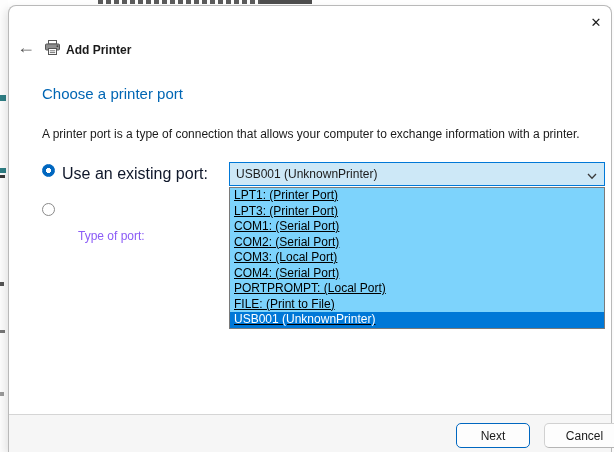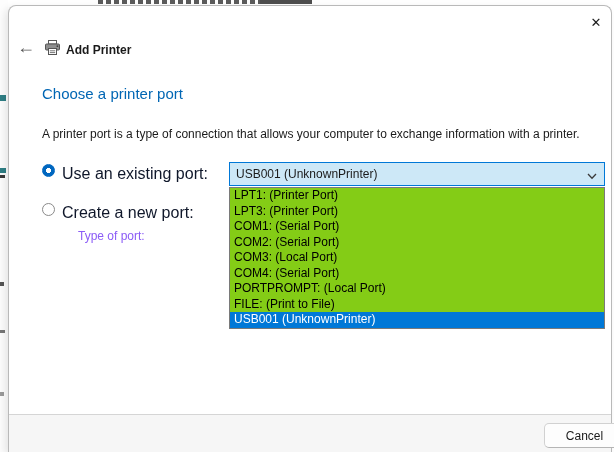--- a/index.html
+++ b/index.html
@@ -50,21 +50,21 @@
 
   
   .combo { position:absolute; left:220px; top:156px; width:376px; height:24px;
     background:#CDE8F7; border:1.5px solid #0078D7; display:flex; align-items:center;
     padding:0 6px; cursor:pointer; }
   .combo-value { font-size:12px; color:#1b1b1b; flex:1; }
   .combo-chevron { width:12px; height:12px; flex:0 0 auto; }
 
   
   .dd-list { position:absolute; left:220px; top:181px; width:376px;
-    background:#84cc16; border:1px solid #7a7a7a; z-index:5; }
+    background:#7dd3fc; border:1px solid #7a7a7a; z-index:5;text-decoration:underline; }
   .dd-row { height:15.5px; line-height:15.5px; padding:0 4px; font-size:12px;
     color:#000; white-space:nowrap; overflow:hidden; cursor:pointer; }
   .dd-row.selected { background:#0078D7; color:#ffffff; }
 
   
   .footer { position:absolute; left:0; top:408px; width:602px; height:39px;
     background:#f6f6f6; border-top:1px solid #d5d5d5; }
   .btn { position:absolute; top:8px; height:25px; background:#fdfdfd; border-radius:5px;
     font-size:12px; color:#1a1a1a; display:flex; align-items:center; justify-content:center; cursor:pointer;
     font-family:"Liberation Sans", sans-serif; }
@@ -107,21 +107,20 @@
     <div class="app-title">Add Printer</div>
 
     <div class="heading">Choose a printer port</div>
 
     <div class="desc">A printer port is a type of connection that allows your computer to exchange information with a printer.</div>
 
     <div class="radio on"></div>
     <div class="radio-label l1">Use an existing port:</div>
 
     <div class="radio off"></div>
-    <div class="radio-label l2">Create a new port:</div>
 
     <div class="type-label">Type of port:</div>
 
     <div class="combo">
       <span class="combo-value">USB001 (UnknownPrinter)</span>
       <span class="combo-chevron">
         <svg width="12" height="12" viewBox="0 0 12 12">
           <polyline points="2,4 6,8.2 10,4" fill="none" stroke="#3b3b3b" stroke-width="1.3"></polyline>
         </svg>
       </span>
@@ -133,17 +132,18 @@
       <div class="dd-row">COM1: (Serial Port)</div>
       <div class="dd-row">COM2: (Serial Port)</div>
       <div class="dd-row">COM3: (Local Port)</div>
       <div class="dd-row">COM4: (Serial Port)</div>
       <div class="dd-row">PORTPROMPT: (Local Port)</div>
       <div class="dd-row">FILE: (Print to File)</div>
       <div class="dd-row selected">USB001 (UnknownPrinter)</div>
     </div>
 
     <div class="footer">
+      <div class="btn next">Next</div>
       <div class="btn cancel">Cancel</div>
     </div>
 
   </div>
 </div>
 
 </body></html>

